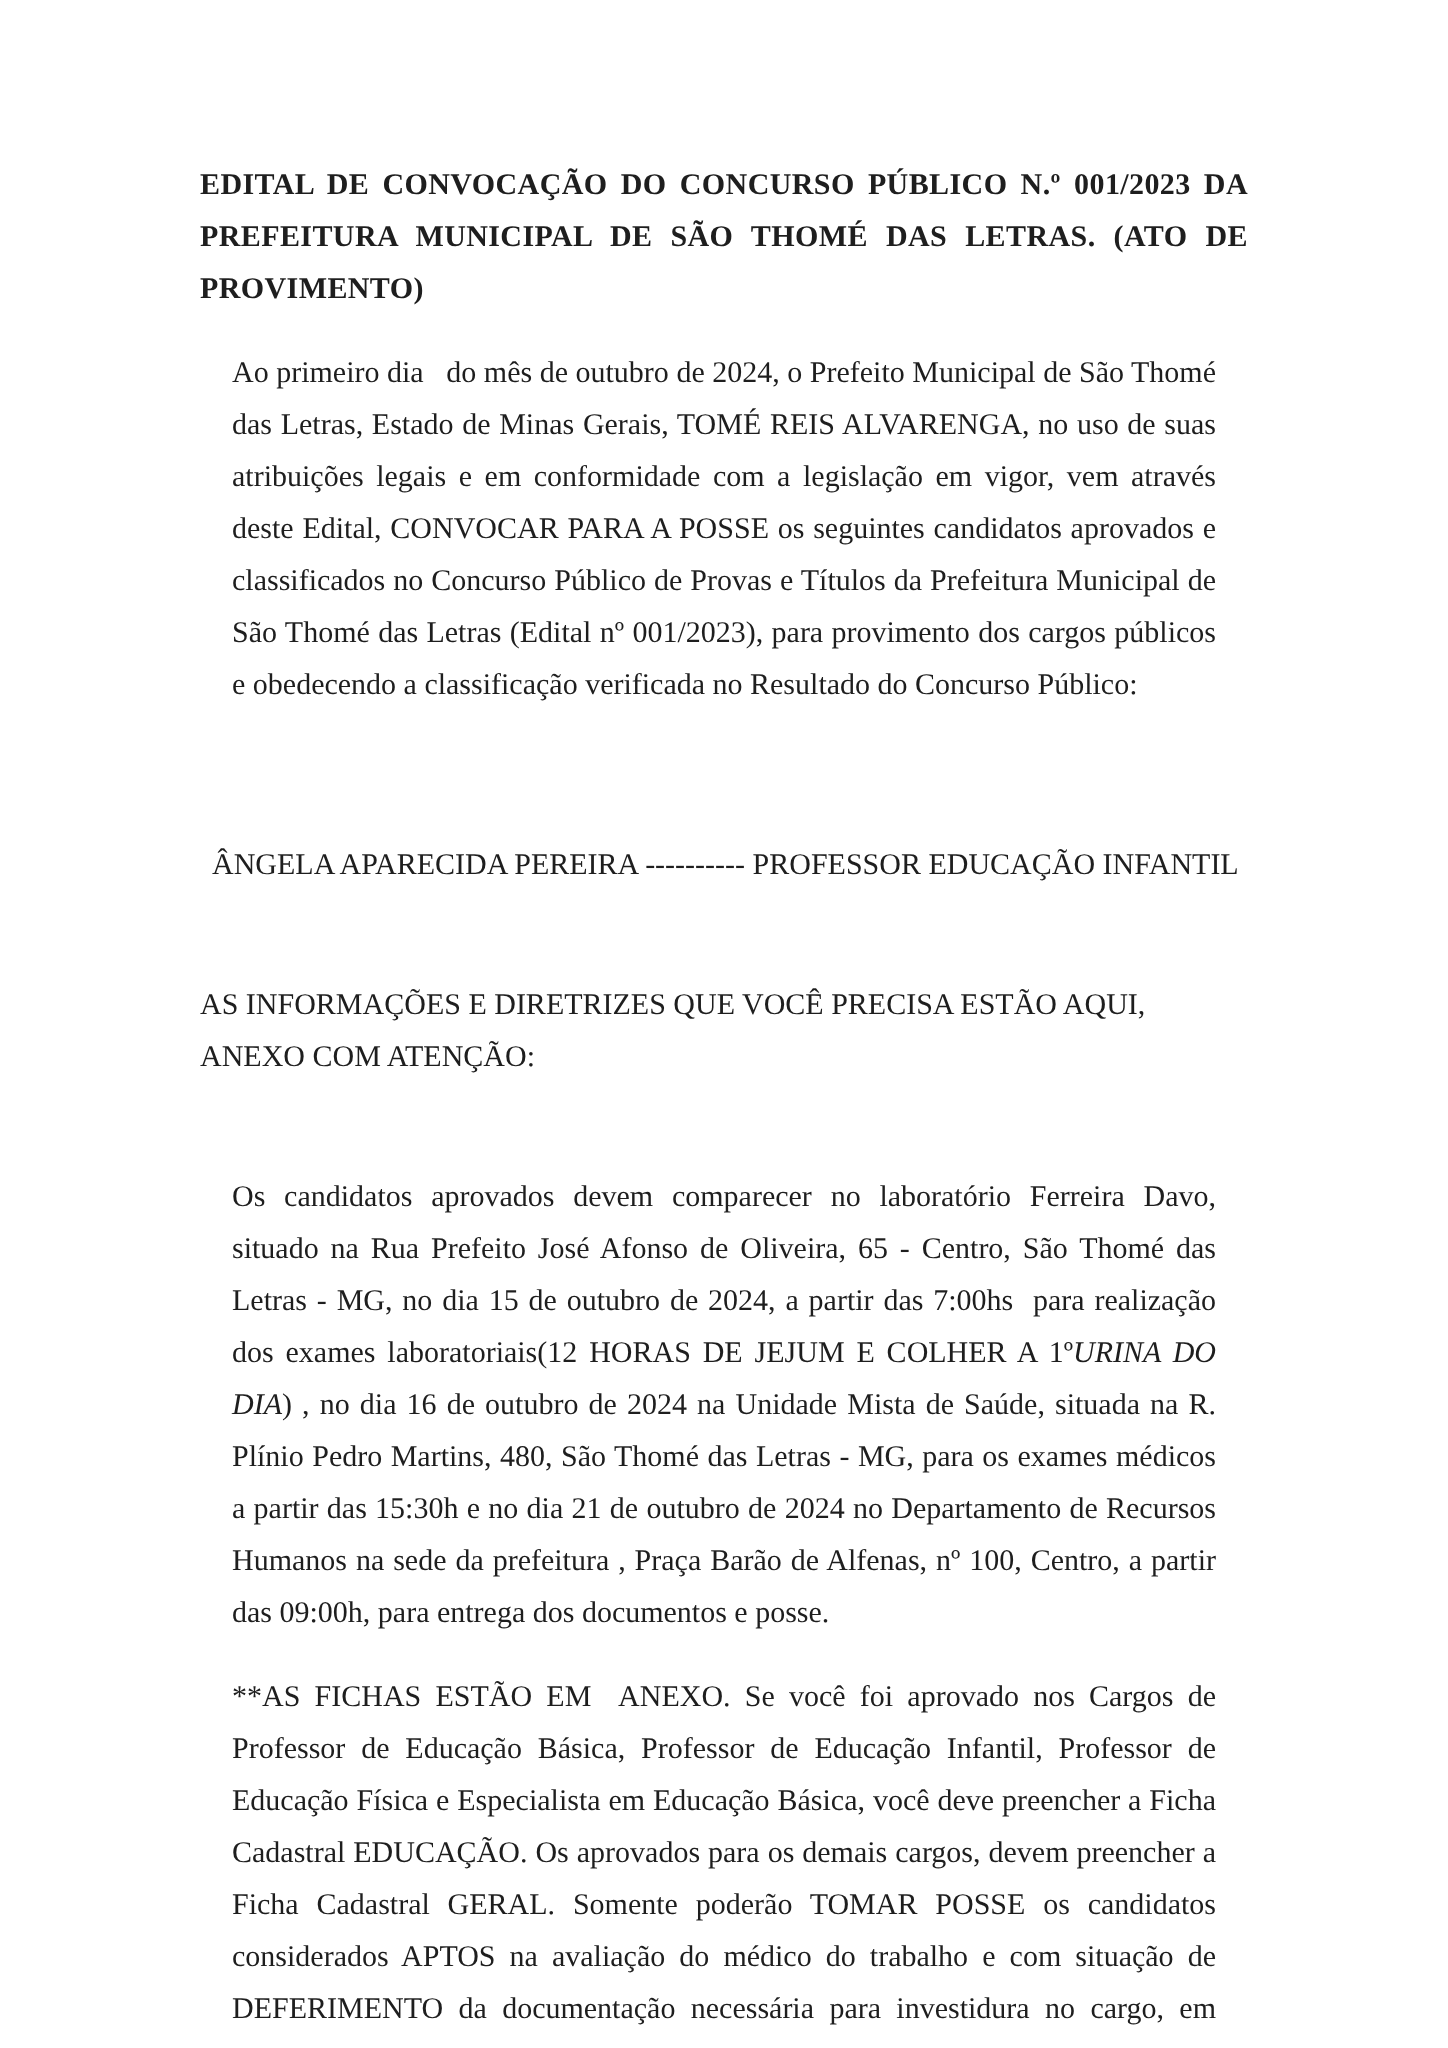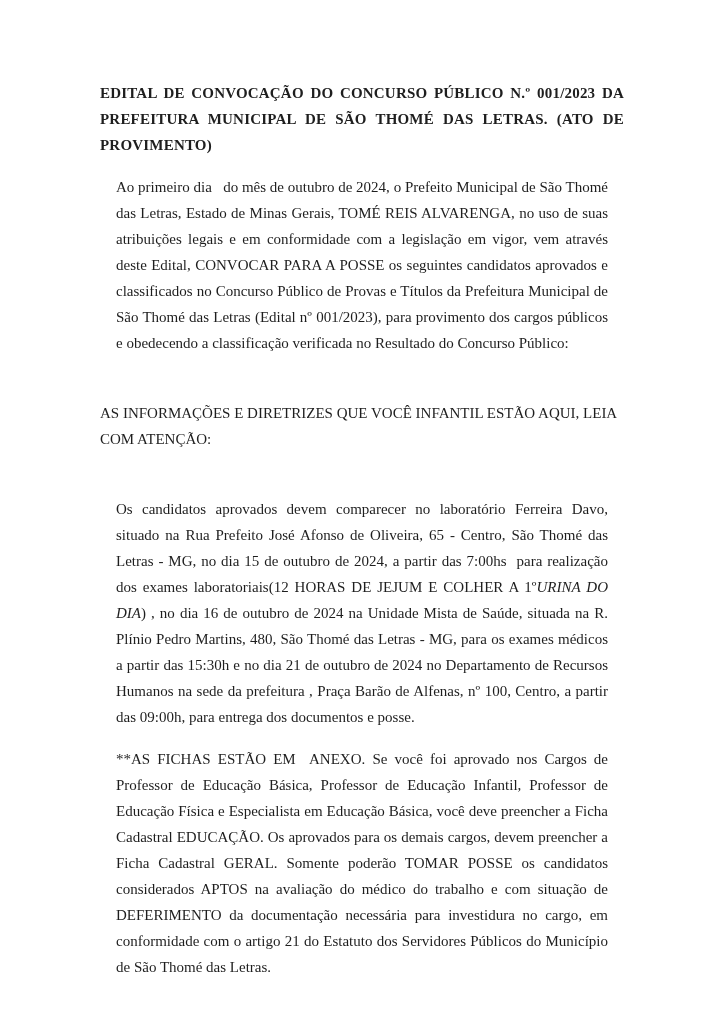--- a/index.html
+++ b/index.html
@@ -61,20 +61,21 @@
 </style>
 </head>
 <body>
 
 <div class="page">
 
   <p class="doc-title">EDITAL DE CONVOCAÇÃO DO CONCURSO PÚBLICO N.º 001/2023 DA PREFEITURA MUNICIPAL DE SÃO THOMÉ DAS LETRAS. (ATO DE PROVIMENTO)</p>
 
   <p class="para">Ao primeiro dia   do mês de outubro de 2024, o Prefeito Municipal de São Thomé das Letras, Estado de Minas Gerais, TOMÉ REIS ALVARENGA, no uso de suas atribuições legais e em conformidade com a legislação em vigor, vem através deste Edital, CONVOCAR PARA A POSSE os seguintes candidatos aprovados e classificados no Concurso Público de Provas e Títulos da Prefeitura Municipal de São Thomé das Letras (Edital nº 001/2023), para provimento dos cargos públicos e obedecendo a classificação verificada no Resultado do Concurso Público:</p>
 
+  <p class="candidate-row"><span>ÂNGELA APARECIDA PEREIRA</span><span> ---------- </span><span>PROFESSOR EDUCAÇÃO INFANTIL</span></p>
 
-  <p class="notice-heading">AS INFORMAÇÕES E DIRETRIZES QUE VOCÊ INFANTIL ESTÃO AQUI, LEIA COM ATENÇÃO:</p>
+  <p class="notice-heading">AS INFORMAÇÕES E DIRETRIZES QUE VOCÊ PRECISA ESTÃO AQUI, ANEXO COM ATENÇÃO:</p>
 
   <p class="para exams-para"><span>Os candidatos aprovados devem comparecer no laboratório Ferreira Davo, situado na Rua Prefeito José Afonso de Oliveira, 65 - Centro, São Thomé das Letras - MG, no dia 15 de outubro de 2024, a partir das 7:00hs  para realização dos exames laboratoriais(12 HORAS DE JEJUM E COLHER A 1º</span><span style="font-style: italic;">URINA DO DIA</span><span>) , no dia 16 de outubro de 2024 na Unidade Mista de Saúde, situada na R. Plínio Pedro Martins, 480, São Thomé das Letras - MG, para os exames médicos a partir das 15:30h e no dia 21 de outubro de 2024 no Departamento de Recursos Humanos na sede da prefeitura , Praça Barão de Alfenas, nº 100, Centro, a partir das 09:00h, para entrega dos documentos e posse.</span></p>
 
   <p class="para fichas-para">**AS FICHAS ESTÃO EM  ANEXO. Se você foi aprovado nos Cargos de Professor de Educação Básica, Professor de Educação Infantil, Professor de Educação Física e Especialista em Educação Básica, você deve preencher a Ficha Cadastral EDUCAÇÃO. Os aprovados para os demais cargos, devem preencher a Ficha Cadastral GERAL. Somente poderão TOMAR POSSE os candidatos considerados APTOS na avaliação do médico do trabalho e com situação de DEFERIMENTO da documentação necessária para investidura no cargo, em conformidade com o artigo 21 do Estatuto dos Servidores Públicos do Município de São Thomé das Letras.</p>
 
 </div>
 
 </body></html>

